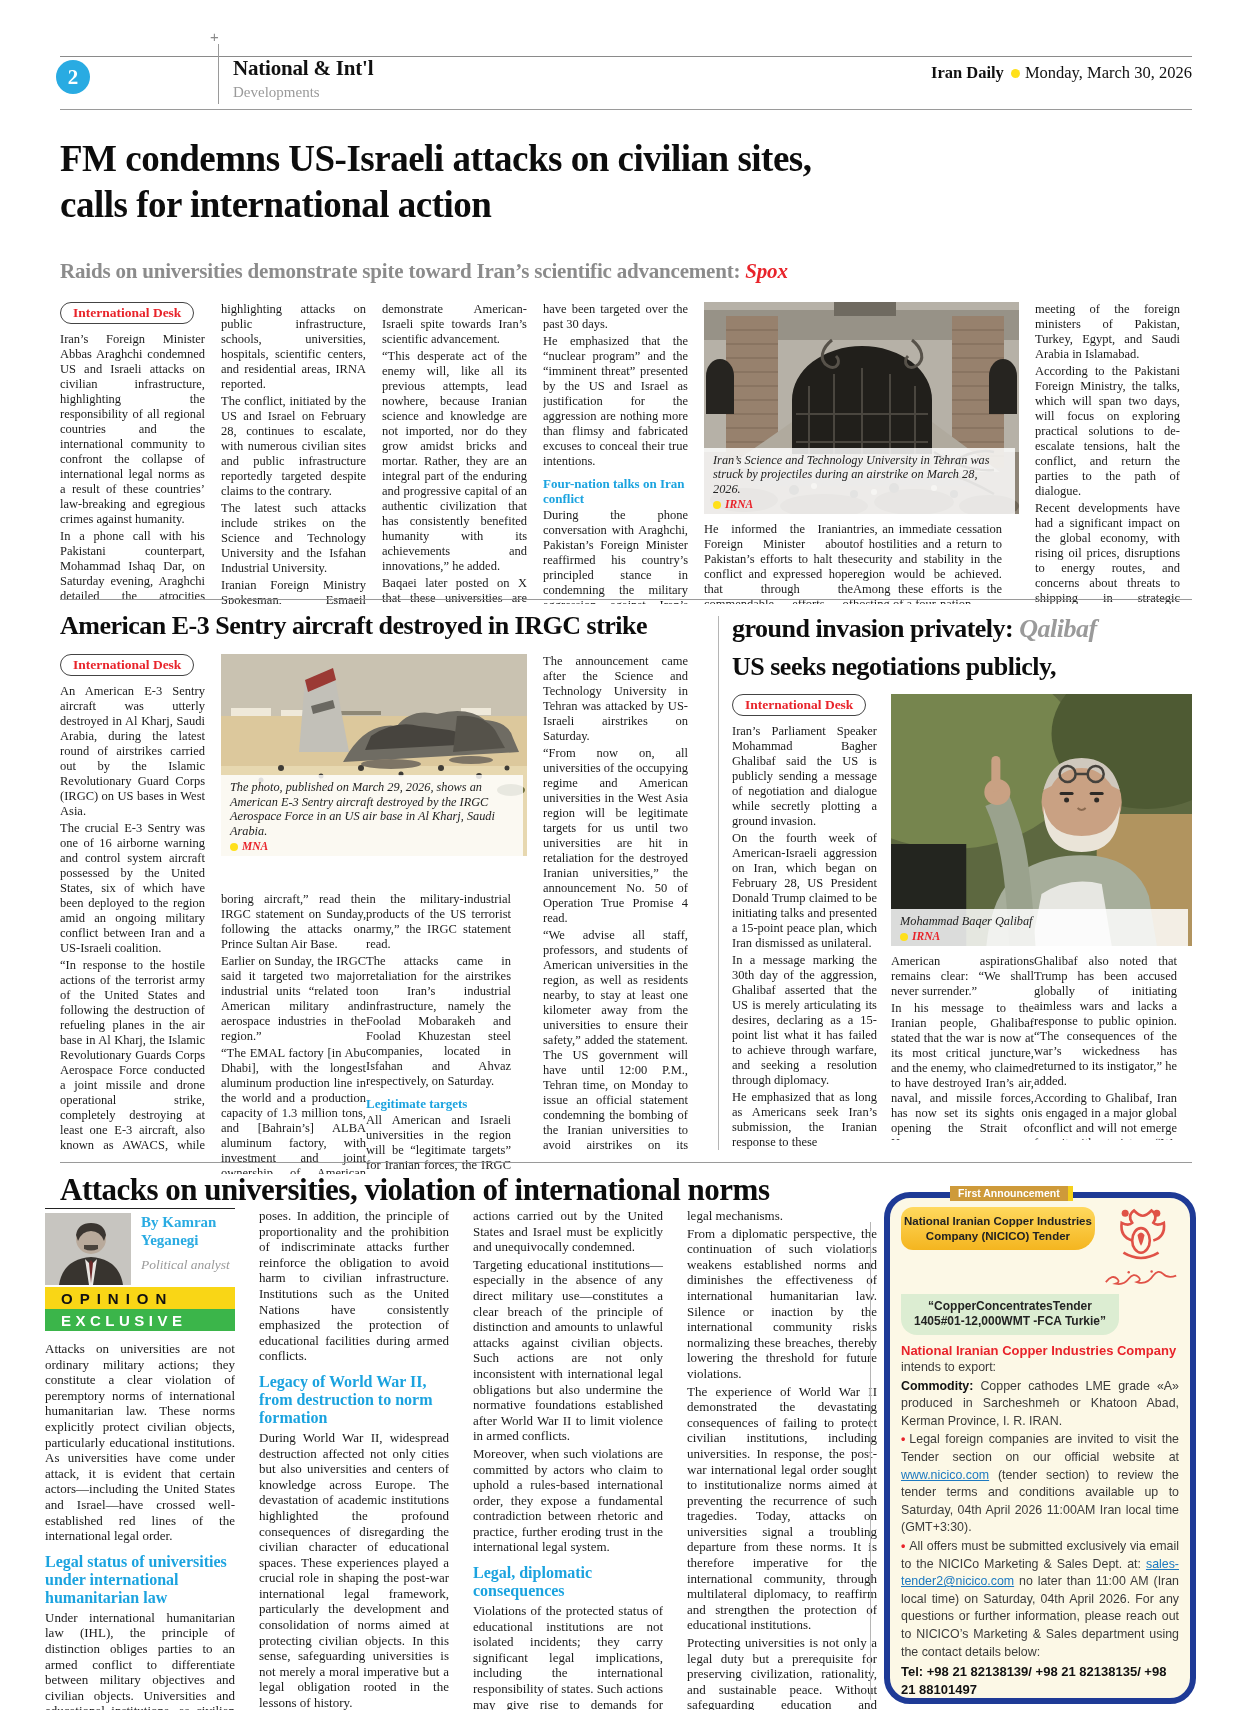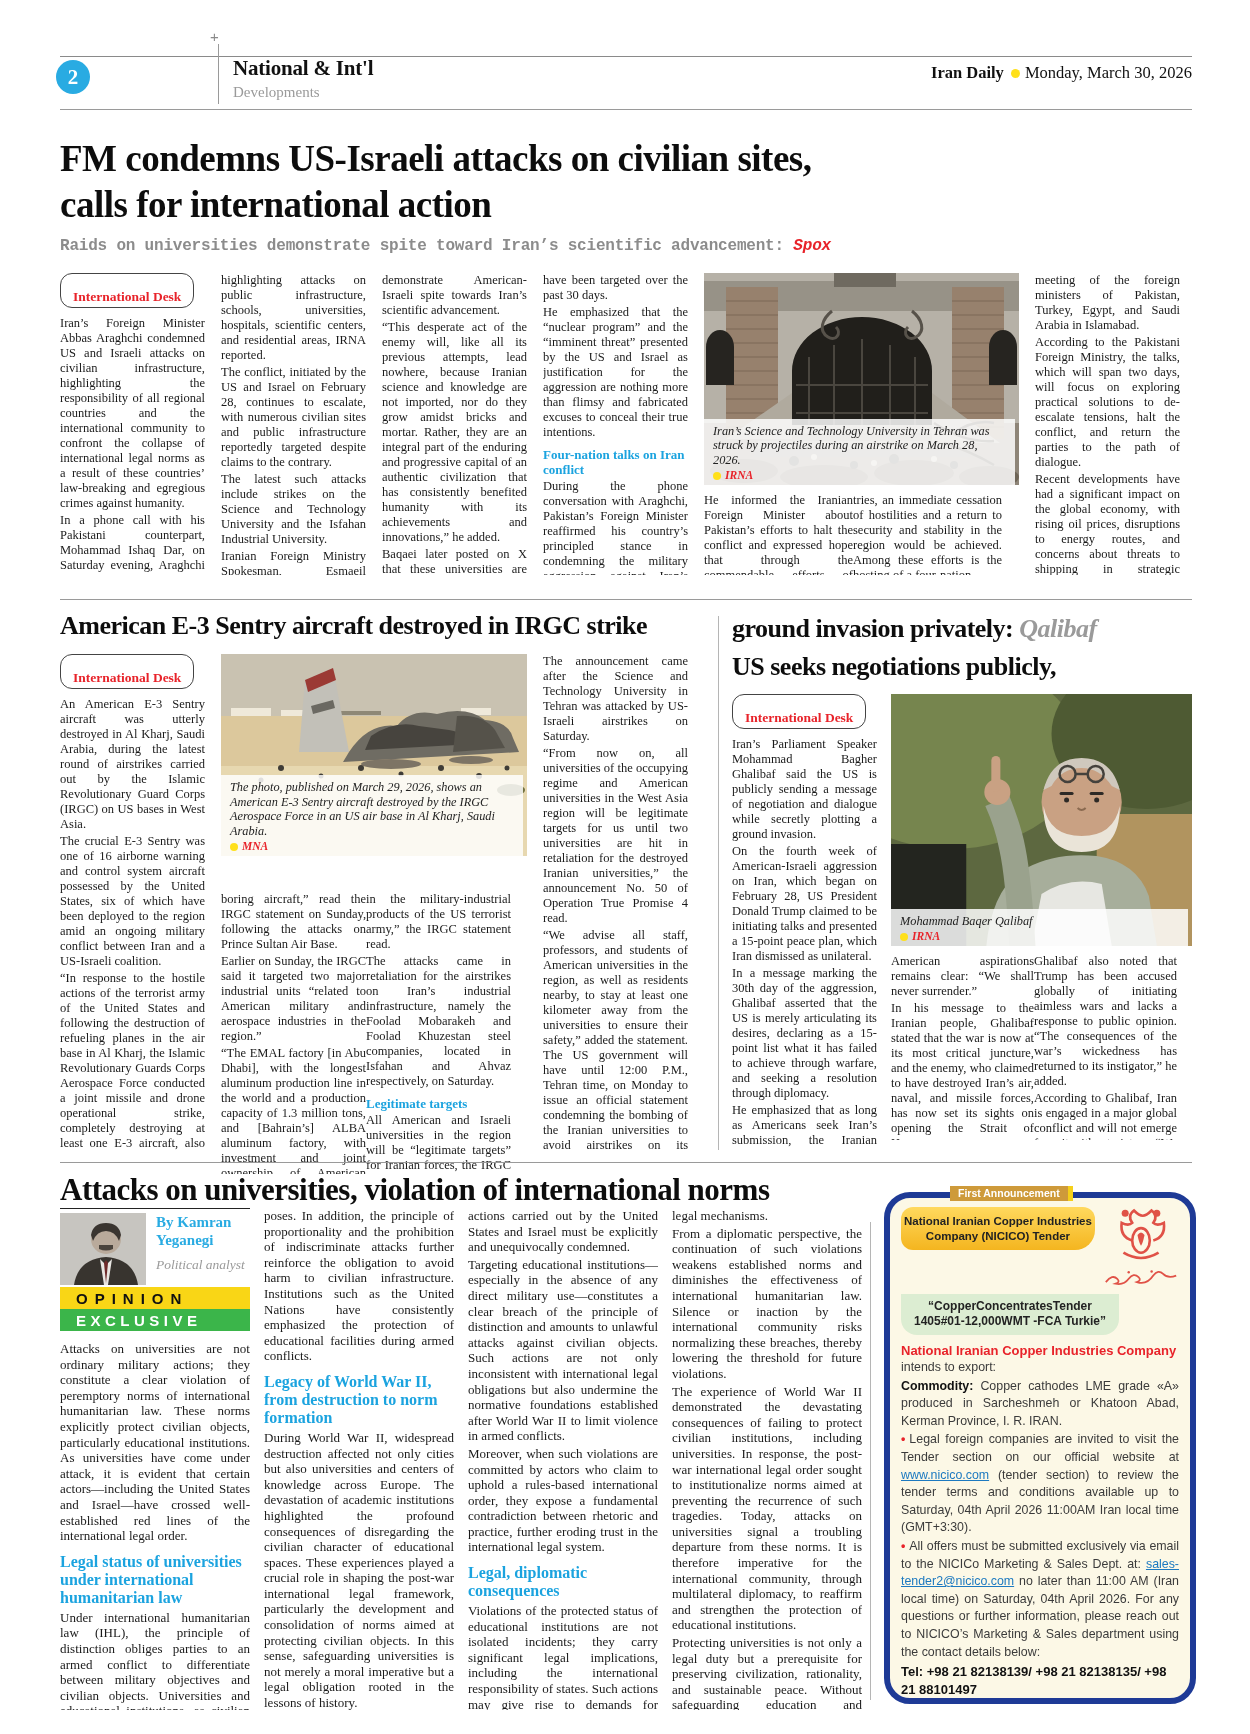--- a/index.html
+++ b/index.html
@@ -13,35 +13,35 @@
   .page-badge{position:absolute;left:56px;top:60px;width:34px;height:34px;border-radius:50%;
       background:#29ABE2;color:#fff;font-weight:bold;font-size:21px;line-height:34px;text-align:center;}
   .sec-title{position:absolute;left:233px;top:56px;font-size:21px;font-weight:bold;letter-spacing:-0.2px;}
   .sec-sub{position:absolute;left:233px;top:84px;font-size:15px;color:#9a9a9a;}
   .brand-line{position:absolute;right:58px;top:63px;font-size:16.5px;text-align:right;}
   .brand{font-weight:bold;}
   .dot{display:inline-block;width:9px;height:9px;border-radius:50%;background:#FFE01A;margin:0 5px 1px 7px;vertical-align:middle;}
   .dot.sm{width:8px;height:8px;margin:0 4px 1px 0;}
   
   .headline{font-weight:bold;color:#0d0d0d;letter-spacing:-0.5px;}
-  .desk-pill{display:inline-block;border:1.4px solid #444;border-radius:12px;padding:15px 12px 2px;
+  .desk-pill{display:inline-block;border:1.4px solid #444;border-radius:12px;padding:2px 12px 2px;
       color:#E8232A;font-weight:bold;font-size:13.5px;margin-bottom:8px;white-space:nowrap;}
   .ncol{overflow:hidden;}
   .para{margin:0 0 2px;font-size:12.5px;line-height:15px;text-align:justify;color:#1a1a1a;}
   .csub{color:#1BA3DF;font-weight:bold;font-size:13px;line-height:15px;margin:7px 0 2px;}
   .photo-wrap{position:relative;overflow:hidden;background:#ccc;}
   .photo-wrap svg{display:block;width:100%;height:100%;}
   .cap-strip{position:absolute;left:0;right:4px;bottom:0;background:rgba(255,255,255,0.84);padding:5px 9px 4px;}
   .cap-text{font-style:italic;font-size:12.3px;line-height:14.5px;color:#222;}
   .credit{font-style:italic;font-weight:bold;font-size:11.5px;color:#E8232A;margin-top:2px;}
   .subcols{display:flex;margin-top:8px;}
   
   .art1{position:absolute;left:60px;top:136px;width:1132px;height:462px;}
   .art1 .headline{font-size:37px;line-height:46px;}
-  .subheadline{margin-top:9px;font-size:16px;font-weight:bold;color:#8c8c8c;letter-spacing:-0.2px;font-family:Liberation Mono, monospace;}
+  .subheadline{margin-top:31px;font-size:21px;font-weight:bold;color:#8c8c8c;letter-spacing:-0.2px;}
   .attrib-red{color:#E8232A;font-style:italic;}
   .a1body{display:flex;gap:16px;margin-top:18px;height:302px;}
   .w145{width:145px;flex:none;}
   .a1mid{width:315px;flex:none;}
   .a1photo{height:212px;}
   .a1sub{width:149px;height:82px;overflow:hidden;}
   
   .art2{position:absolute;left:60px;top:610px;width:648px;height:546px;}
   .art2 .headline{font-size:26px;line-height:32px;white-space:nowrap;margin-bottom:12px;}
   .a2body{display:flex;gap:16px;height:498px;}
@@ -52,21 +52,21 @@
   .art3 .headline{font-size:26px;line-height:38px;margin-bottom:8px;}
   .attrib-gray{color:#9a9a9a;font-style:italic;}
   .a3body{display:flex;gap:14px;height:456px;}
   .a3mid{width:301px;flex:none;}
   .a3photo{height:252px;}
   .a3sub{width:143px;height:186px;overflow:hidden;}
   .vdiv{position:absolute;width:1px;background:#b5b5b5;}
   
   .opinion{position:absolute;left:60px;top:1172px;width:802px;height:556px;}
   .opinion .headline{font-size:31px;line-height:36px;white-space:nowrap;}
-  .opbody{display:flex;gap:14px;height:502px;}
+  .opbody{display:flex;gap:24px;height:502px;justify-content:center;}
   .opcol{width:190px;flex:none;overflow:hidden;}
   .opcol .para{font-size:13px;line-height:15.6px;}
   .opcol .csub{font-size:16px;line-height:18px;margin:9px 0 3px;}
   .op-rule{border-top:1.5px solid #222;}
   .op-author{display:flex;margin-top:4px;}
   .op-photo{width:86px;height:72px;flex:none;overflow:hidden;}
   .op-photo svg{display:block;width:100%;height:100%;}
   .op-by{padding-left:10px;}
   .op-byline{color:#29ABE2;font-weight:bold;font-size:15px;line-height:18px;}
   .op-role{color:#9a9a9a;font-style:italic;font-size:13.5px;margin-top:8px;}

